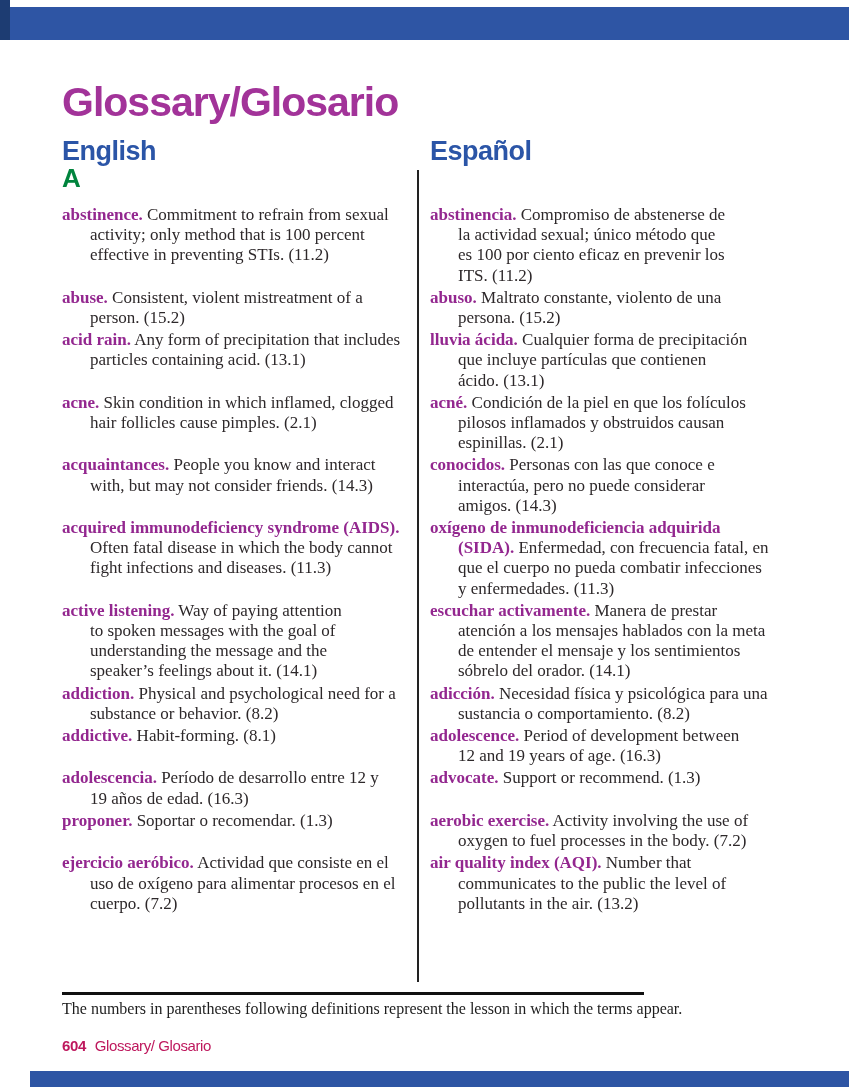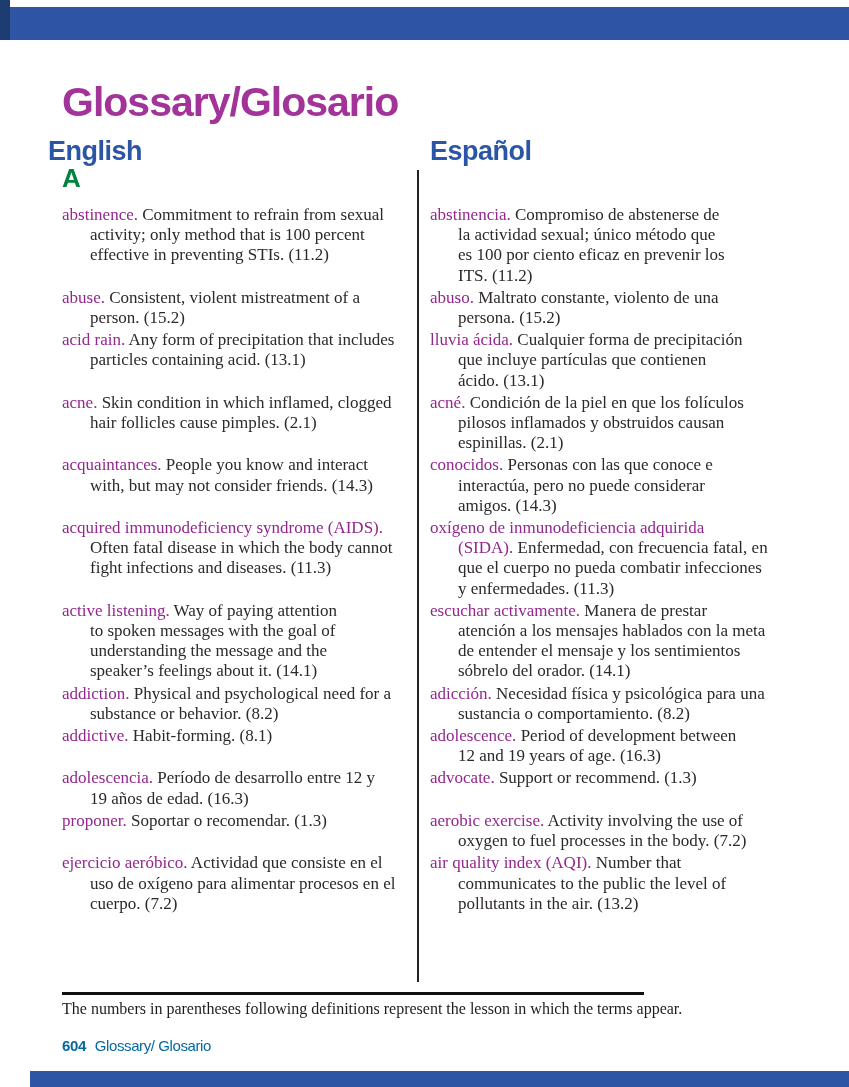--- a/index.html
+++ b/index.html
@@ -23,21 +23,21 @@
     letter-spacing: -1px;
     color: var(--title_purple);
   }
   .col-heading {
     position: absolute; top: 113px;
     font-family: "Liberation Sans", sans-serif;
     font-weight: bold; font-size: 27px; line-height: 33px;
     letter-spacing: -0.5px;
     color: var(--heading_blue);
   }
-  .col-heading.en { left: 48px; }
+  .col-heading.en { left: 62px; }
   .col-heading.es { left: 430px; }
 
   .section-letter {
     position: absolute; left: 62px; top: 163px;
     font-family: "Liberation Sans", sans-serif;
     font-weight: bold; font-size: 26px; line-height: 31px;
     color: var(--letter_green);
   }
 
   .column-divider {
@@ -53,36 +53,36 @@
     column-gap: 16px;
     row-gap: 2px;
   }
   .entry {
     margin: 0;
     font-size: 17px; line-height: 20.2px;
     padding-left: 28px; text-indent: -28px;
     white-space: pre;
     color: var(--body_text);
   }
-  .term { font-weight: normal; color: var(--term_purple); }
+  .term { font-weight: bold; color: var(--term_purple); }
   .def  { color: var(--body_text); }
 
   .footnote-rule {
     position: absolute; left: 62px; top: 992px;
     width: 582px; height: 2.5px; background: #101010;
   }
   .footnote-text {
     position: absolute; left: 62px; top: 999px;
     font-size: 16px; line-height: 19px; color: #1d1d1d;
   }
 
   .footer-left {
     position: absolute; left: 62px; top: 1037px;
     font-family: "Liberation Sans", sans-serif;
-    font-size: 15px; line-height: 18px; color: #0369a1;
+    font-size: 15px; line-height: 18px; color: #be185d;
     letter-spacing: -0.4px;
   }
   .page-number { font-weight: bold; margin-right: 9px; }
   .copyright-text {
     position: absolute; right: 62px; top: 1040px;
     font-family: "Liberation Sans", sans-serif;
     font-size: 18px; line-height: 15px; color: #b4b4b4; margin-top: 48px;
   }
 </style>
 </head>

